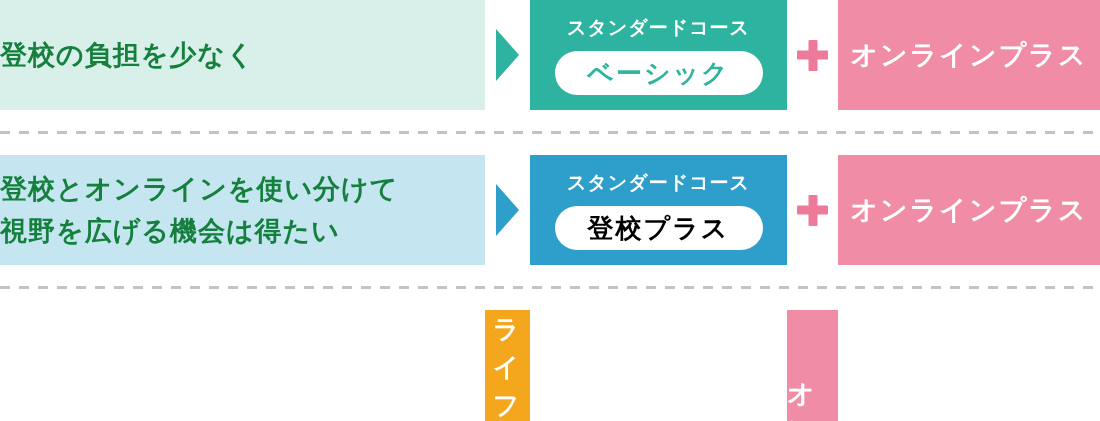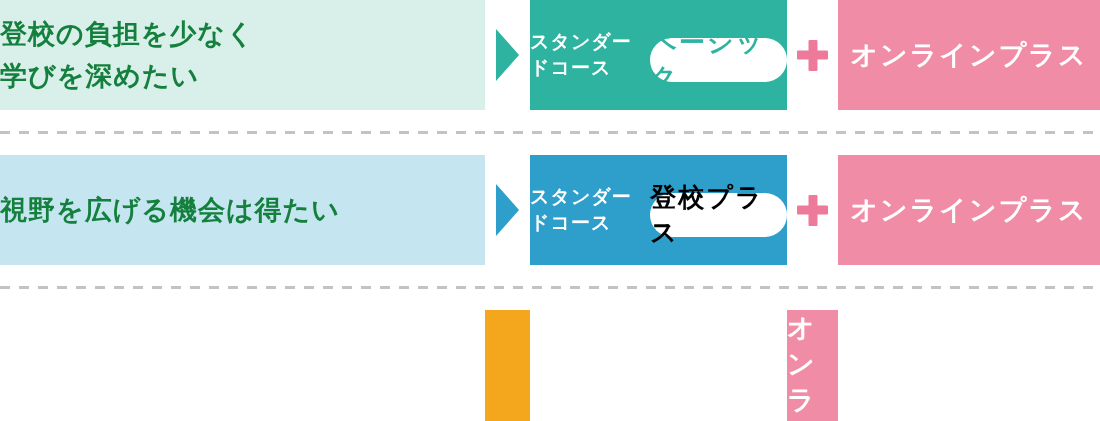--- a/index.html
+++ b/index.html
@@ -17,21 +17,21 @@
   .need-mint{background:#D8EFEA;}
   .need-blue{background:#C5E5F1;}
   .need-cream{background:#FCF0D6;}
 
   .arrow-cell,.plus-cell{display:flex;align-items:center;justify-content:center;}
   .arrow{width:0;height:0;border-top:26px solid transparent;border-bottom:26px solid transparent;border-left:23px solid #000;}
   .arrow-teal{border-left-color:#2EB3A0;}
   .arrow-blue{border-left-color:#2E9ECB;}
   .arrow-orange{border-left-color:#F4A71D;}
 
-  .course{display:flex;flex-direction:row;align-items:center;justify-content:center;color:#ffffff;}
+  .course{display:flex;flex-direction:column;align-items:center;justify-content:center;color:#ffffff;}
   .course-teal{background:#2EB3A0;}
   .course-blue{background:#2E9ECB;}
   .course-orange{background:#F4A71D;gap:40px;}
   .course-label{font-size:19px;font-weight:700;letter-spacing:1px;}
   .pill{margin-top:10px;background:#ffffff;border-radius:23px;width:208px;height:44px;
         display:flex;align-items:center;justify-content:center;
         font-size:26px;font-weight:700;letter-spacing:2px;}
   .pill-teal{color:#2EB3A0;}
   .pill-blue{color:#000000;}
   .course-line{font-size:26px;font-weight:700;letter-spacing:3px;line-height:38px;text-align:center;}
@@ -46,21 +46,20 @@
          color:#ffffff;font-size:27px;font-weight:700;letter-spacing:2px;font-family:Liberation Mono, monospace;}
 </style>
 </head>
 <body>
 
 <div class="board">
 
   <section class="row">
     <div class="need need-mint">
       <div>登校の負担を少なく</div>
-      <div>学びを深めたい</div>
     </div>
     <div class="arrow-cell">
       <span class="arrow arrow-teal"></span>
     </div>
     <div class="course course-teal">
       <div class="course-label">スタンダードコース</div>
       <div class="pill pill-teal">
         <span>ベーシック</span>
       </div>
     </div>
@@ -71,20 +70,21 @@
       <span>オンラインプラス</span>
     </div>
   </section>
 
   <div class="sep">
       <div class="sep-line"></div>
     </div>
 
   <section class="row">
     <div class="need need-blue">
+      <div>登校とオンラインを使い分けて</div>
       <div>視野を広げる機会は得たい</div>
     </div>
     <div class="arrow-cell">
       <span class="arrow arrow-blue"></span>
     </div>
     <div class="course course-blue">
       <div class="course-label">スタンダードコース</div>
       <div class="pill pill-blue">
         <span>登校プラス</span>
       </div>

